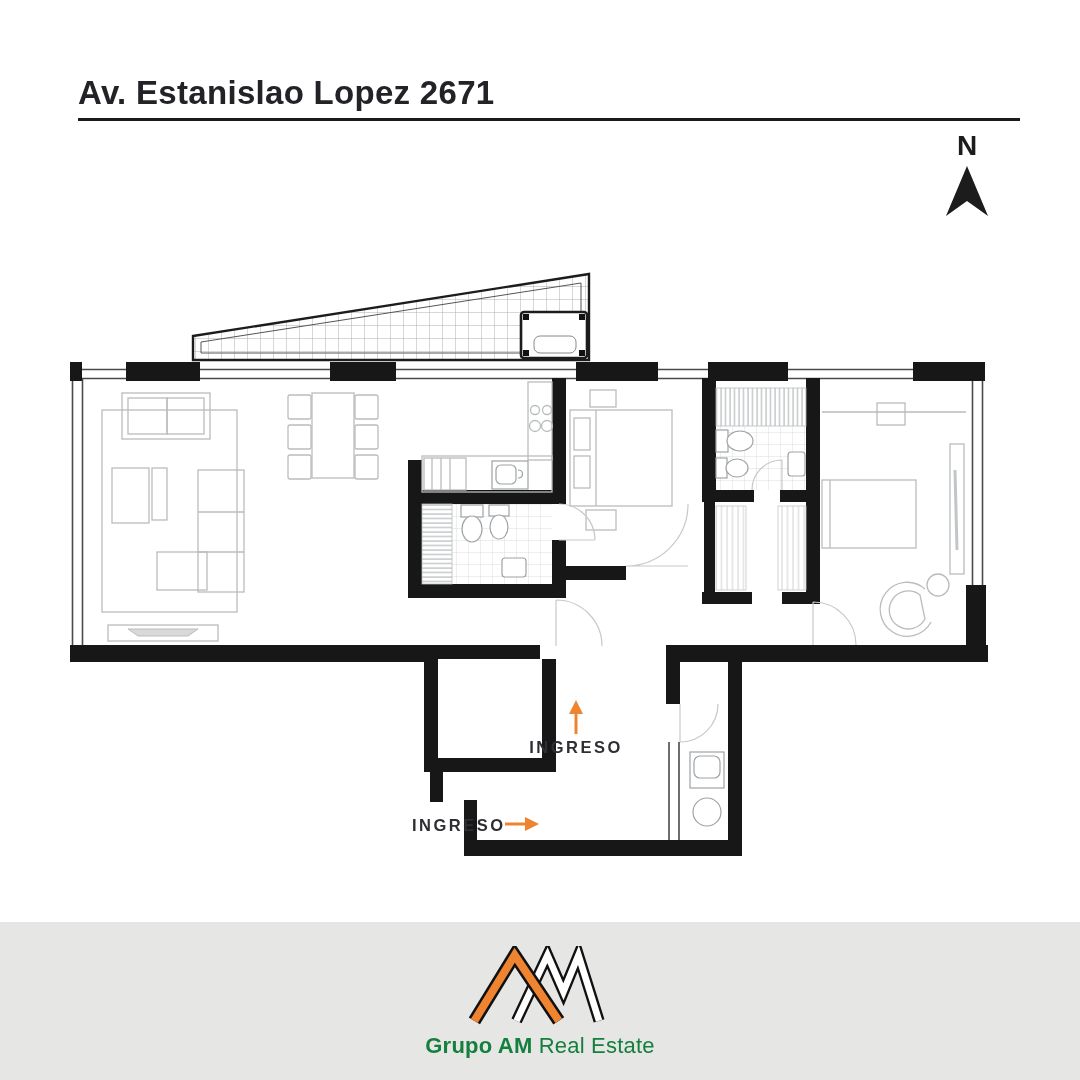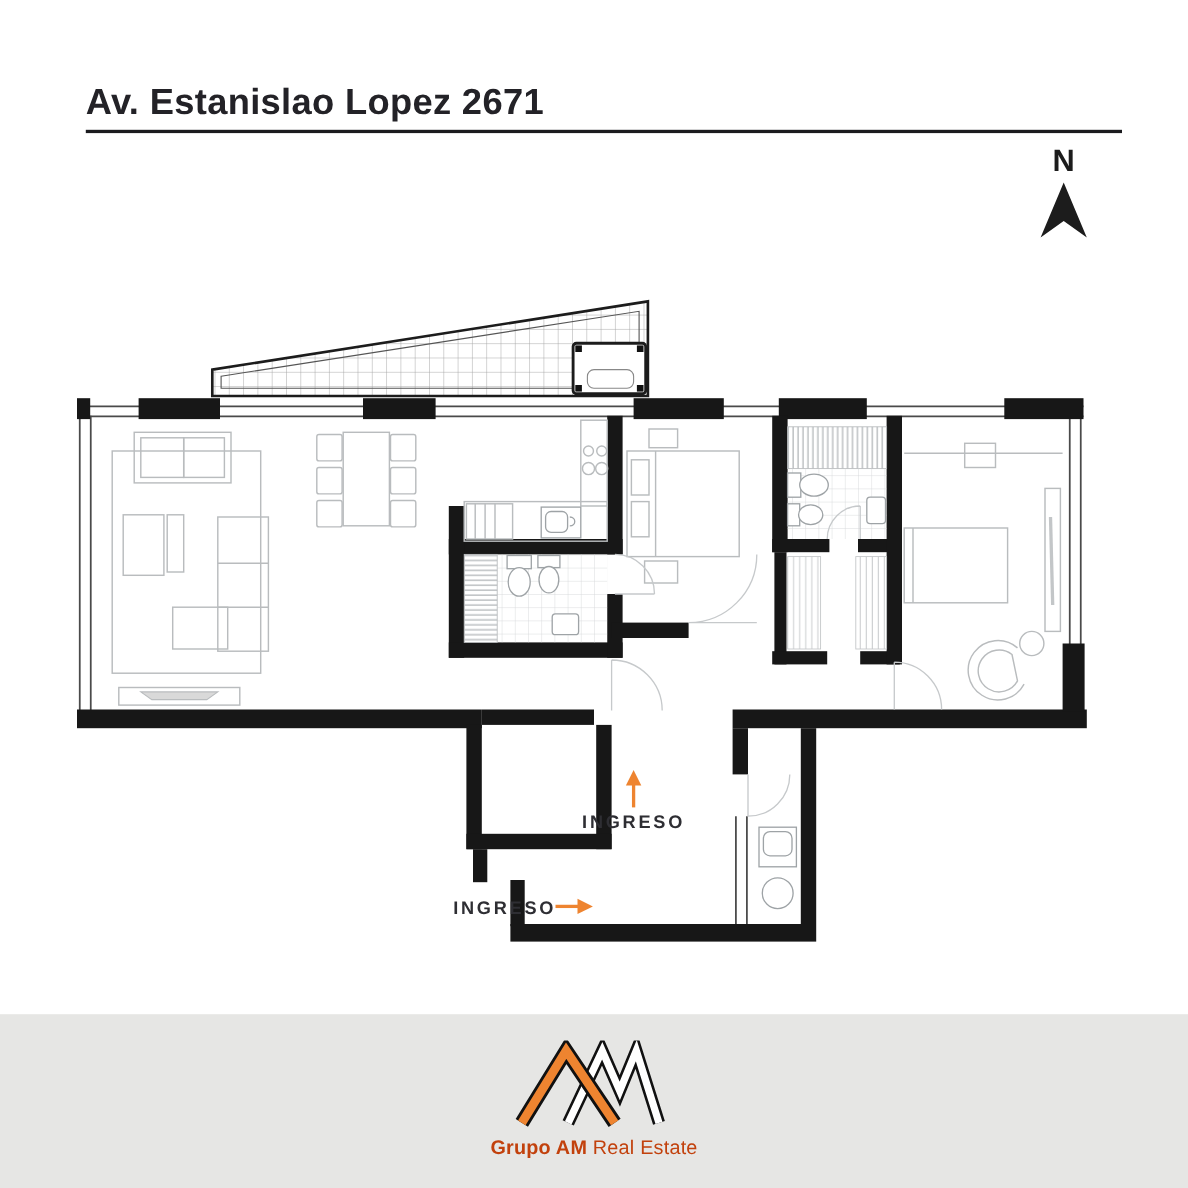--- a/index.html
+++ b/index.html
@@ -8,21 +8,21 @@
   .hdr{position:absolute;left:78px;top:60px;width:942px;height:52px;
        border-bottom:3px solid #1b1b1e;display:flex;justify-content:space-between;
        align-items:flex-end;padding-bottom:6px;box-sizing:content-box;}
   .addr{font-size:33px;font-weight:bold;color:#232227;letter-spacing:.3px;}
   .floorwrap{font-size:33px;color:#232227;white-space:nowrap;}
   .floor{font-weight:bold;}
   .unit{font-weight:normal;color:#2d2d31;margin-left:9px;}
   .plan-svg{position:absolute;left:0;top:0;}
   .footer{position:absolute;left:0;top:922px;width:1080px;height:158px;background:#e6e6e4;
           display:flex;flex-direction:column;align-items:center;padding-top:24px;box-sizing:border-box;}
-  .brand{font-size:18px;color:#c2410c;margin-top:3px;letter-spacing:.2px;}
+  .brand{font-size:22px;color:#15803d;margin-top:3px;letter-spacing:.2px;}
   .brand .b{font-weight:bold;}
   
   .wall{fill:#171717;stroke:none;}
   .thin{stroke:#4a4a4a;stroke-width:1.6;fill:none;}
   .furn{fill:none;stroke:#b9bcbe;stroke-width:1.3;}
   .fix{fill:#ffffff;stroke:#9ea3a6;stroke-width:1.2;}
   .door{fill:none;stroke:#c6c9cb;stroke-width:1.2;}
   .lbl{font-family:"Liberation Sans",sans-serif;font-size:16.5px;font-weight:600;
        fill:#2e2e33;letter-spacing:2.5px;}
   .north{font-family:"Liberation Sans",sans-serif;font-size:28px;font-weight:bold;fill:#1c1c1c;}

